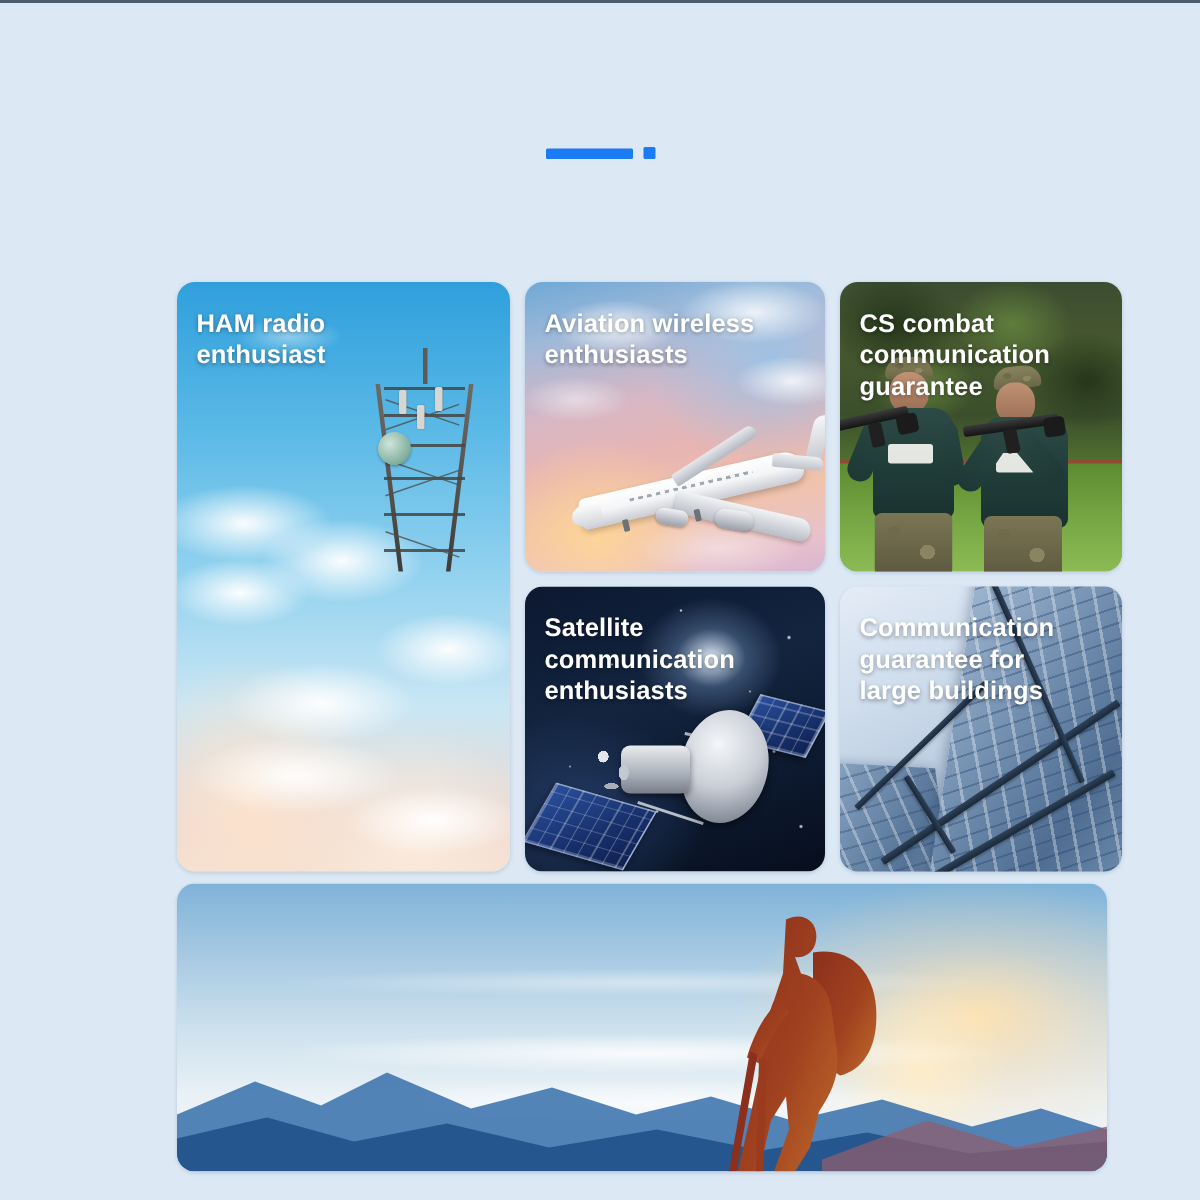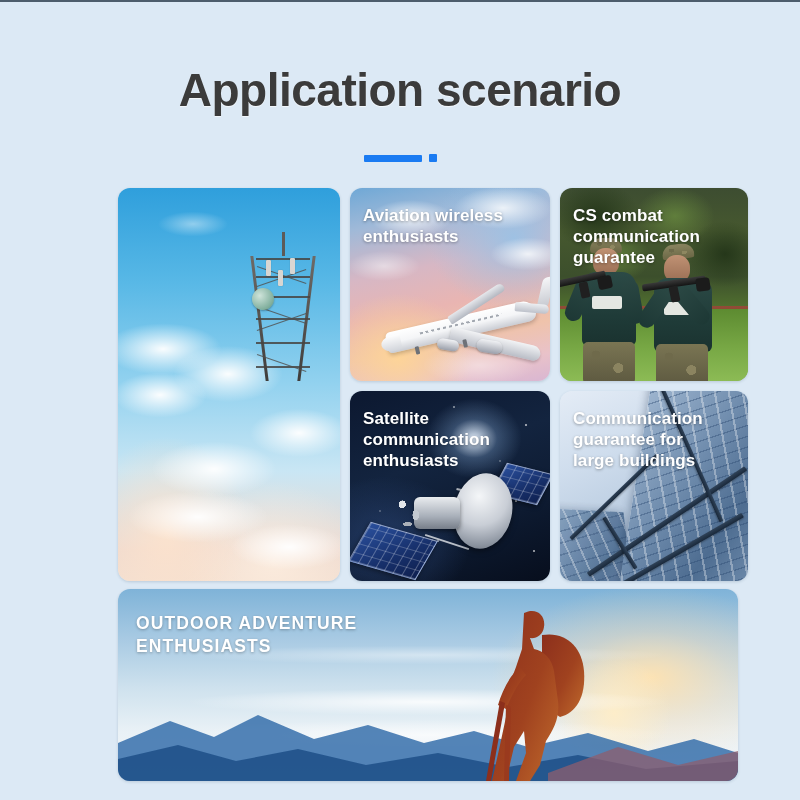--- a/index.html
+++ b/index.html
@@ -428,21 +428,20 @@
     border-radius: 50%;
     background: radial-gradient(closest-side, rgba(255,238,200,.9), rgba(255,232,190,0) 72%);
   }
 </style>
 </head>
 <body>
 
 <div id="top-rule"></div>
 
 <div id="header">
-  <div id="page-title">Application scenario</div>
   <div id="accent-row">
     <div id="accent-bar"></div>
     <div id="accent-square"></div>
   </div>
 </div>
 
 <div id="grid">
 
   <div class="card tall">
     <div class="art sky-ham">
@@ -469,20 +468,22 @@
         <div class="diag" style="top:38px;  transform:rotate(-19deg);"></div>
         <div class="diag" style="top:58px;  transform:rotate(19deg);"></div>
         <div class="diag" style="top:82px;  transform:rotate(-19deg);"></div>
         <div class="diag" style="top:106px; transform:rotate(19deg);"></div>
         <div class="dish"></div>
         <div class="panel" style="left:16px; top:12px;"></div>
         <div class="panel" style="left:40px; top:10px;"></div>
         <div class="panel" style="left:28px; top:22px;"></div>
       </div>
     </div>
+    <div class="card-label">HAM radio
+enthusiast</div>
   </div>
 
   <div class="card">
     <div class="art sky-avi">
       <div class="cloud-w" style="left:6px;   top:6px;   width:110px; height:48px;"></div>
       <div class="cloud-w" style="left:88px;  top:-8px;  width:130px; height:56px;"></div>
       <div class="cloud-w" style="left:128px; top:44px;  width:100px; height:44px;"></div>
       <div class="cloud-w" style="left:-14px; top:58px;  width:96px;  height:40px; opacity:.6;"></div>
       <div class="cloud-w" style="left:54px;  top:150px; width:150px; height:54px; opacity:.5;"></div>
 
@@ -611,15 +612,13 @@
                  L34,142 L26,176 L12,176 L20,140 L26,112
                  C26,96 30,76 36,62 L42,44 Z" fill="url(#hk)"></path>
 
         <path d="M40,62 C30,70 22,86 18,100 L26,104 C32,90 38,78 46,70 Z" fill="url(#hk)"></path>
 
         <path d="M20,96 L6,176 L11,176 L25,98 Z" fill="#8c2f1c"></path>
         <path d="M26,100 L24,176 L29,176 L31,102 Z" fill="#9a3a1e"></path>
       </svg>
     </div>
   </div>
-  <div id="banner-label">OUTDOOR ADVENTURE
-ENTHUSIASTS</div>
 </div>
 
 </body></html>

